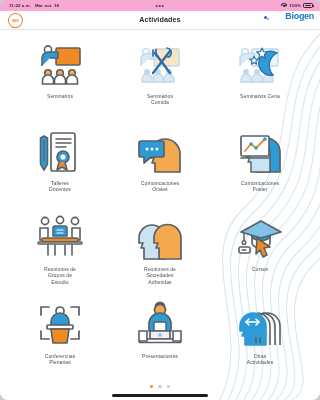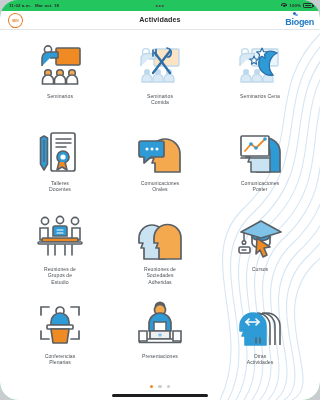--- a/index.html
+++ b/index.html
@@ -5,22 +5,22 @@
   * { margin:0; padding:0; box-sizing:border-box; }
   html,body { width:282px; height:400px; overflow:hidden; background:#c9ccd1; }
   body {
     font-family:"Liberation Sans", sans-serif;
     -webkit-font-smoothing:antialiased;
   }
 
   
   #device {
     position:absolute; inset:0;
-    background:#22c55e;
-    border-radius:18px;
+    background:#f9a8d4;
+    border-radius:8px;
     overflow:hidden;
   }
 
   
   #statusbar {
     position:relative; height:11px;
     display:flex; align-items:center;
     font-size:4.4px; color:#2b2b2b; font-weight:bold;
     letter-spacing:.1px;
     z-index:40;
@@ -69,21 +69,21 @@
     transform:rotate(8deg);
   }
   #brand-badge:after {
     content:""; position:absolute; left:1.5px; bottom:-1.4px;
     width:5px; height:3px; border-bottom:1.2px solid #e8822b;
     border-radius:0 0 60% 40%; transform:rotate(14deg);
   }
   
   #biogen {
     position:absolute; right:6px; top:1px;
-    display:flex; flex-direction:column; align-items:flex-end; line-height:1;
+    display:flex; flex-direction:row; align-items:flex-end; line-height:1;
   }
   #biogen .bmark {
     width:5px; height:5px; margin-right:16px; margin-bottom:.5px; position:relative;
   }
   #biogen .bmark i { position:absolute; border-radius:50%; }
   #biogen .bmark i:nth-child(1){ width:3.2px; height:3.2px; background:#2b6cb8; left:0; top:0; }
   #biogen .bmark i:nth-child(2){ width:2.2px; height:2.2px; background:#6aa7de; left:2.4px; top:2.2px; }
   #biogen .btext {
     font-size:9px; font-weight:bold; color:#1f7ac4; letter-spacing:-.3px;
   }

